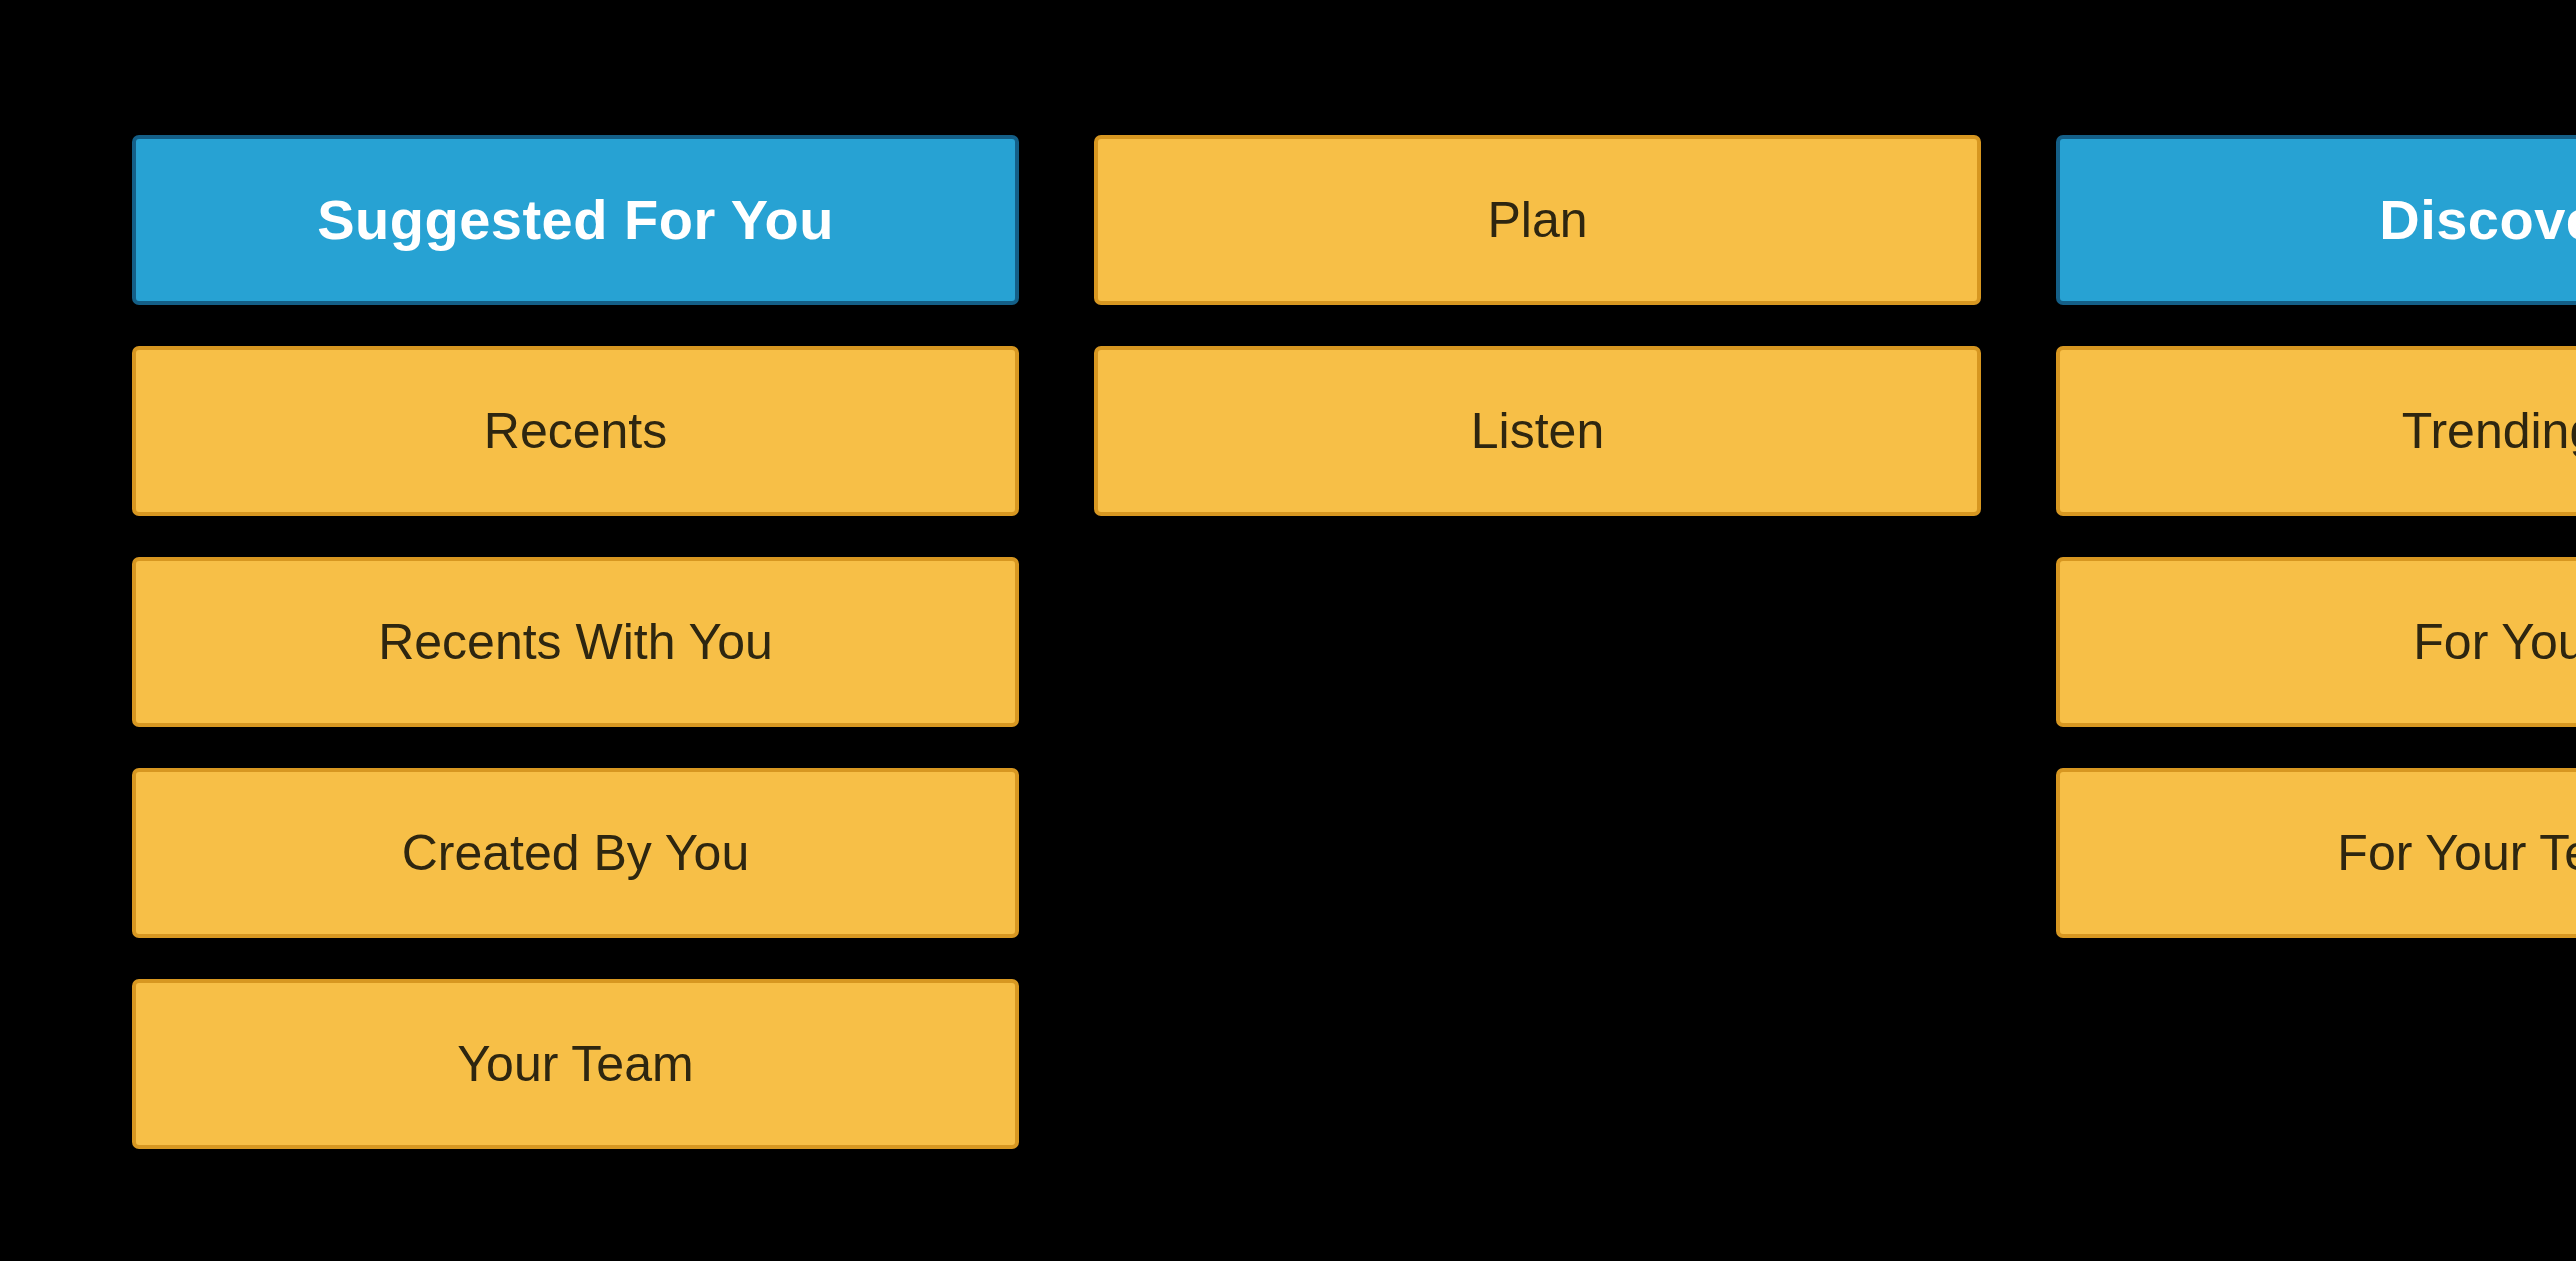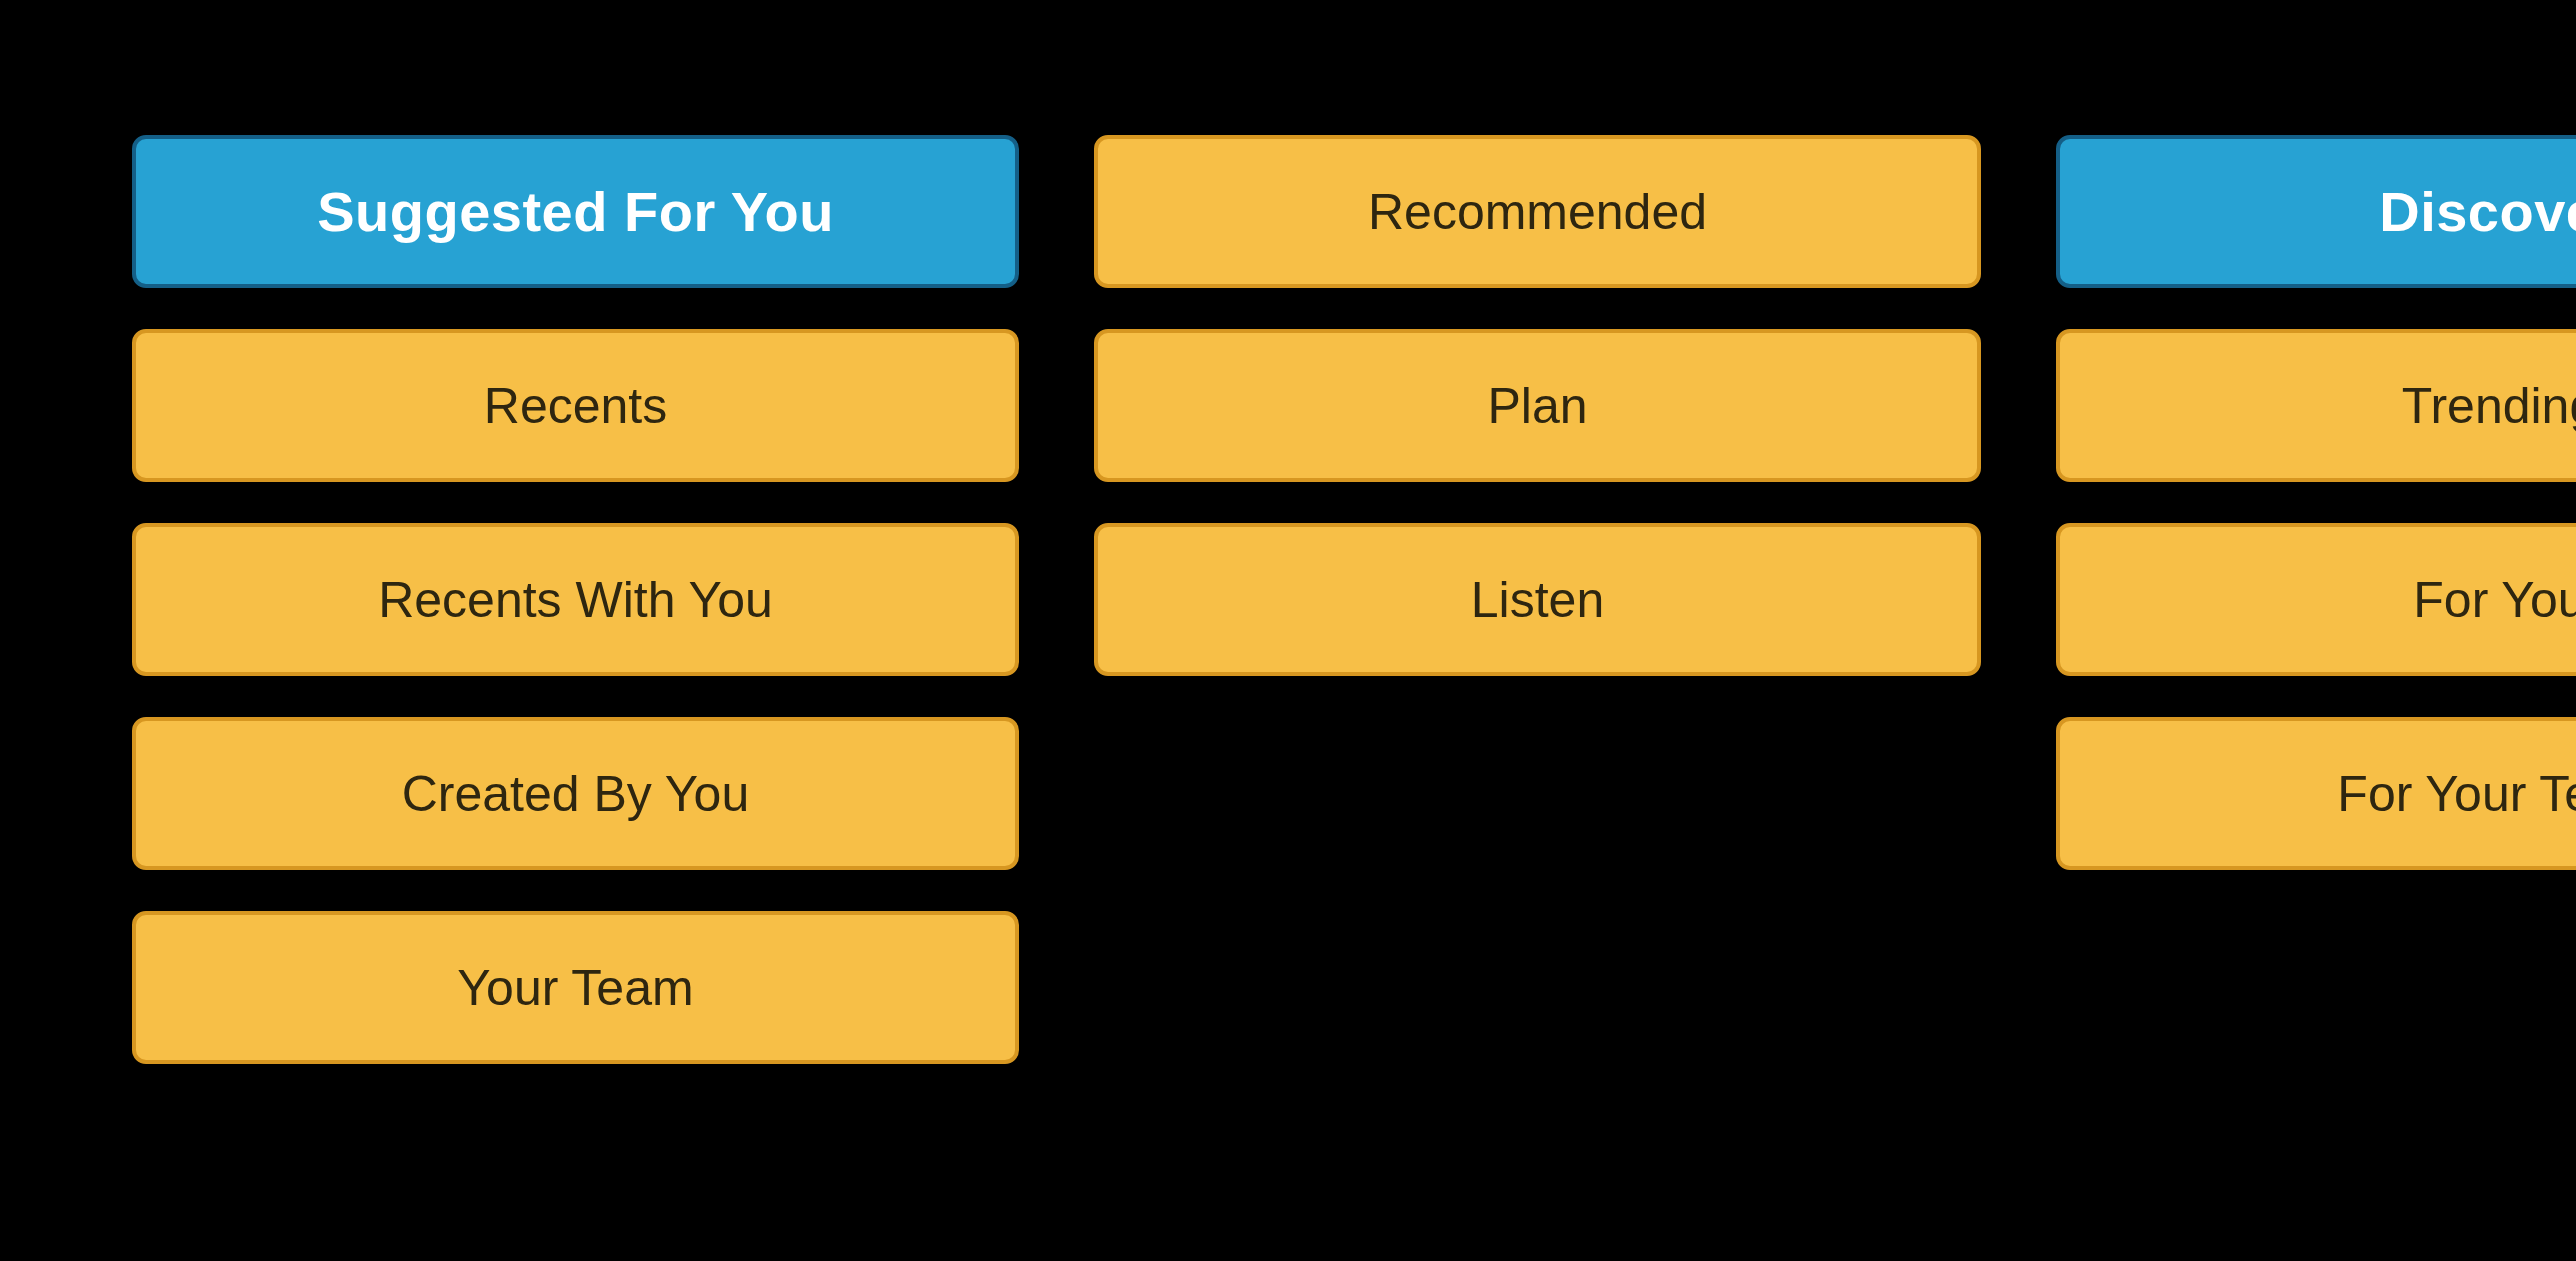--- a/index.html
+++ b/index.html
@@ -23,22 +23,22 @@
     gap: 75px;
   }
   .col {
     display: flex;
     flex-direction: column;
     gap: 41px;
     width: 887px;
   }
   .btn {
     box-sizing: border-box;
-    height: 153px;
-    border-radius: 14px;
+    height: 170px;
+    border-radius: 7px;
     display: flex;
     align-items: center;
     justify-content: center;
     text-align: center;
     line-height: 1;
     cursor: default;
   }
   .header-btn {
     background: var(--header-bg, #27a2d3);
     border: 4.6px solid var(--header-border, #145f87);
@@ -63,21 +63,20 @@
 
     <div class="col">
       <div class="btn header-btn">Suggested For You</div>
       <div class="btn item-btn">Recents</div>
       <div class="btn item-btn">Recents With You</div>
       <div class="btn item-btn">Created By You</div>
       <div class="btn item-btn">Your Team</div>
     </div>
 
     <div class="col">
-      <div class="btn item-btn">Recommended</div>
       <div class="btn item-btn">Plan</div>
       <div class="btn item-btn">Listen</div>
     </div>
 
     <div class="col">
       <div class="btn header-btn">Discover</div>
       <div class="btn item-btn">Trending</div>
       <div class="btn item-btn">For You</div>
       <div class="btn item-btn">For Your Team</div>
     </div>

